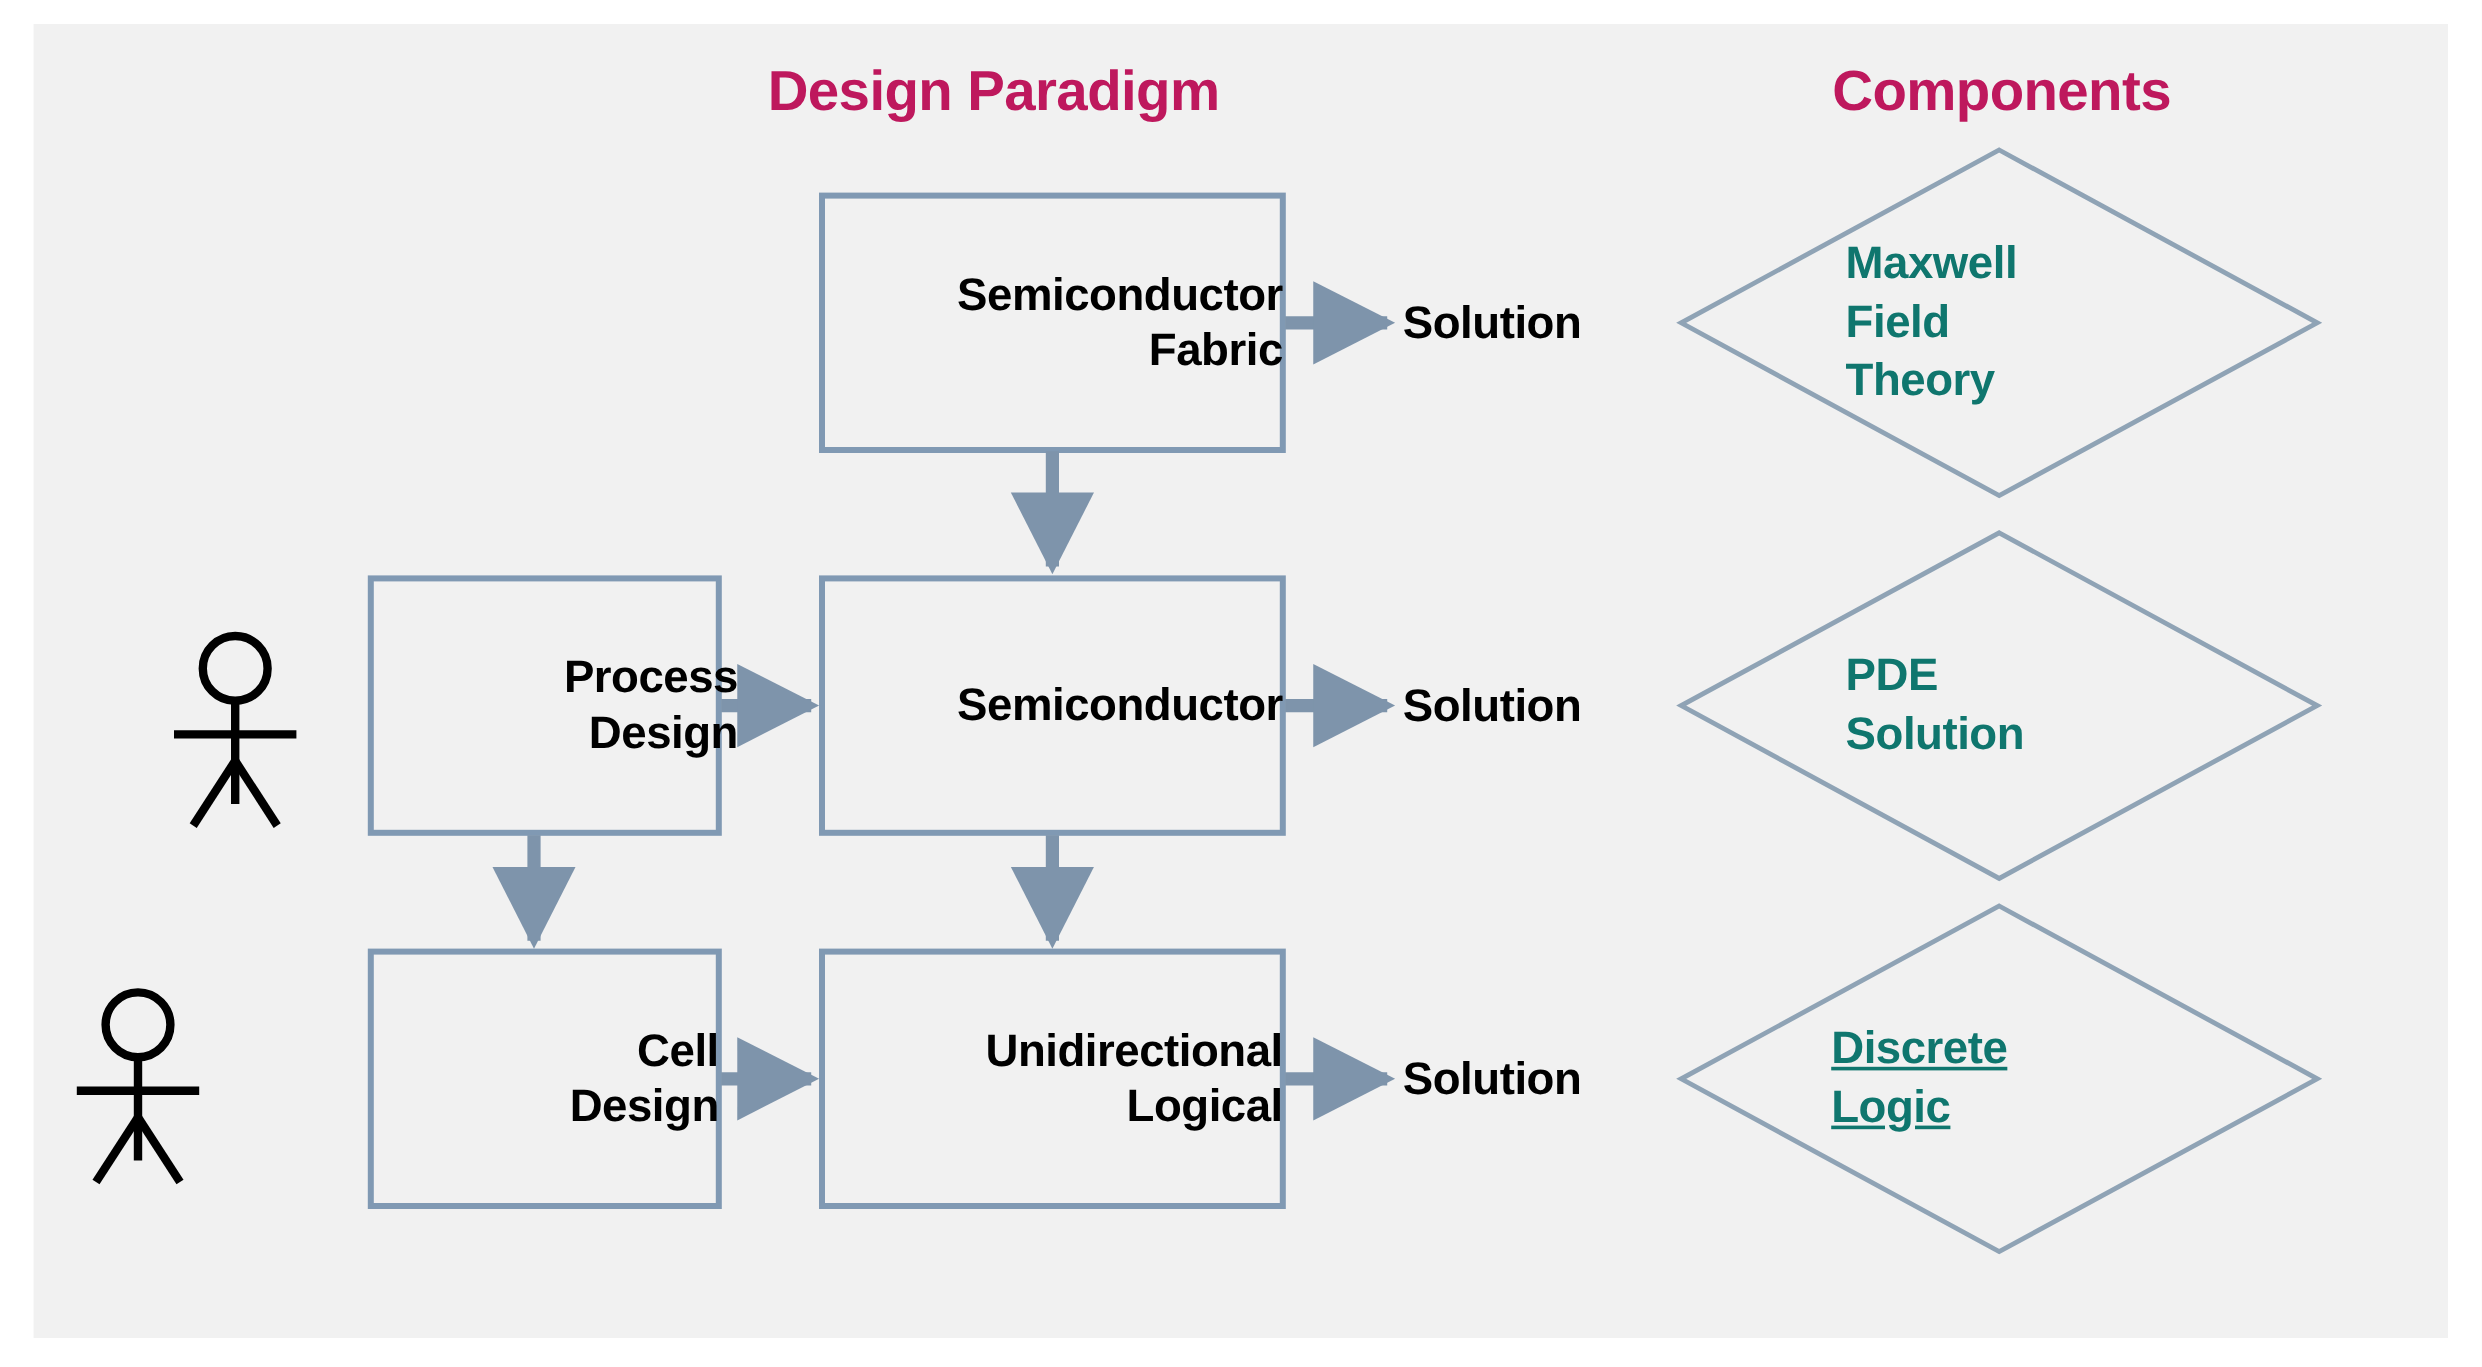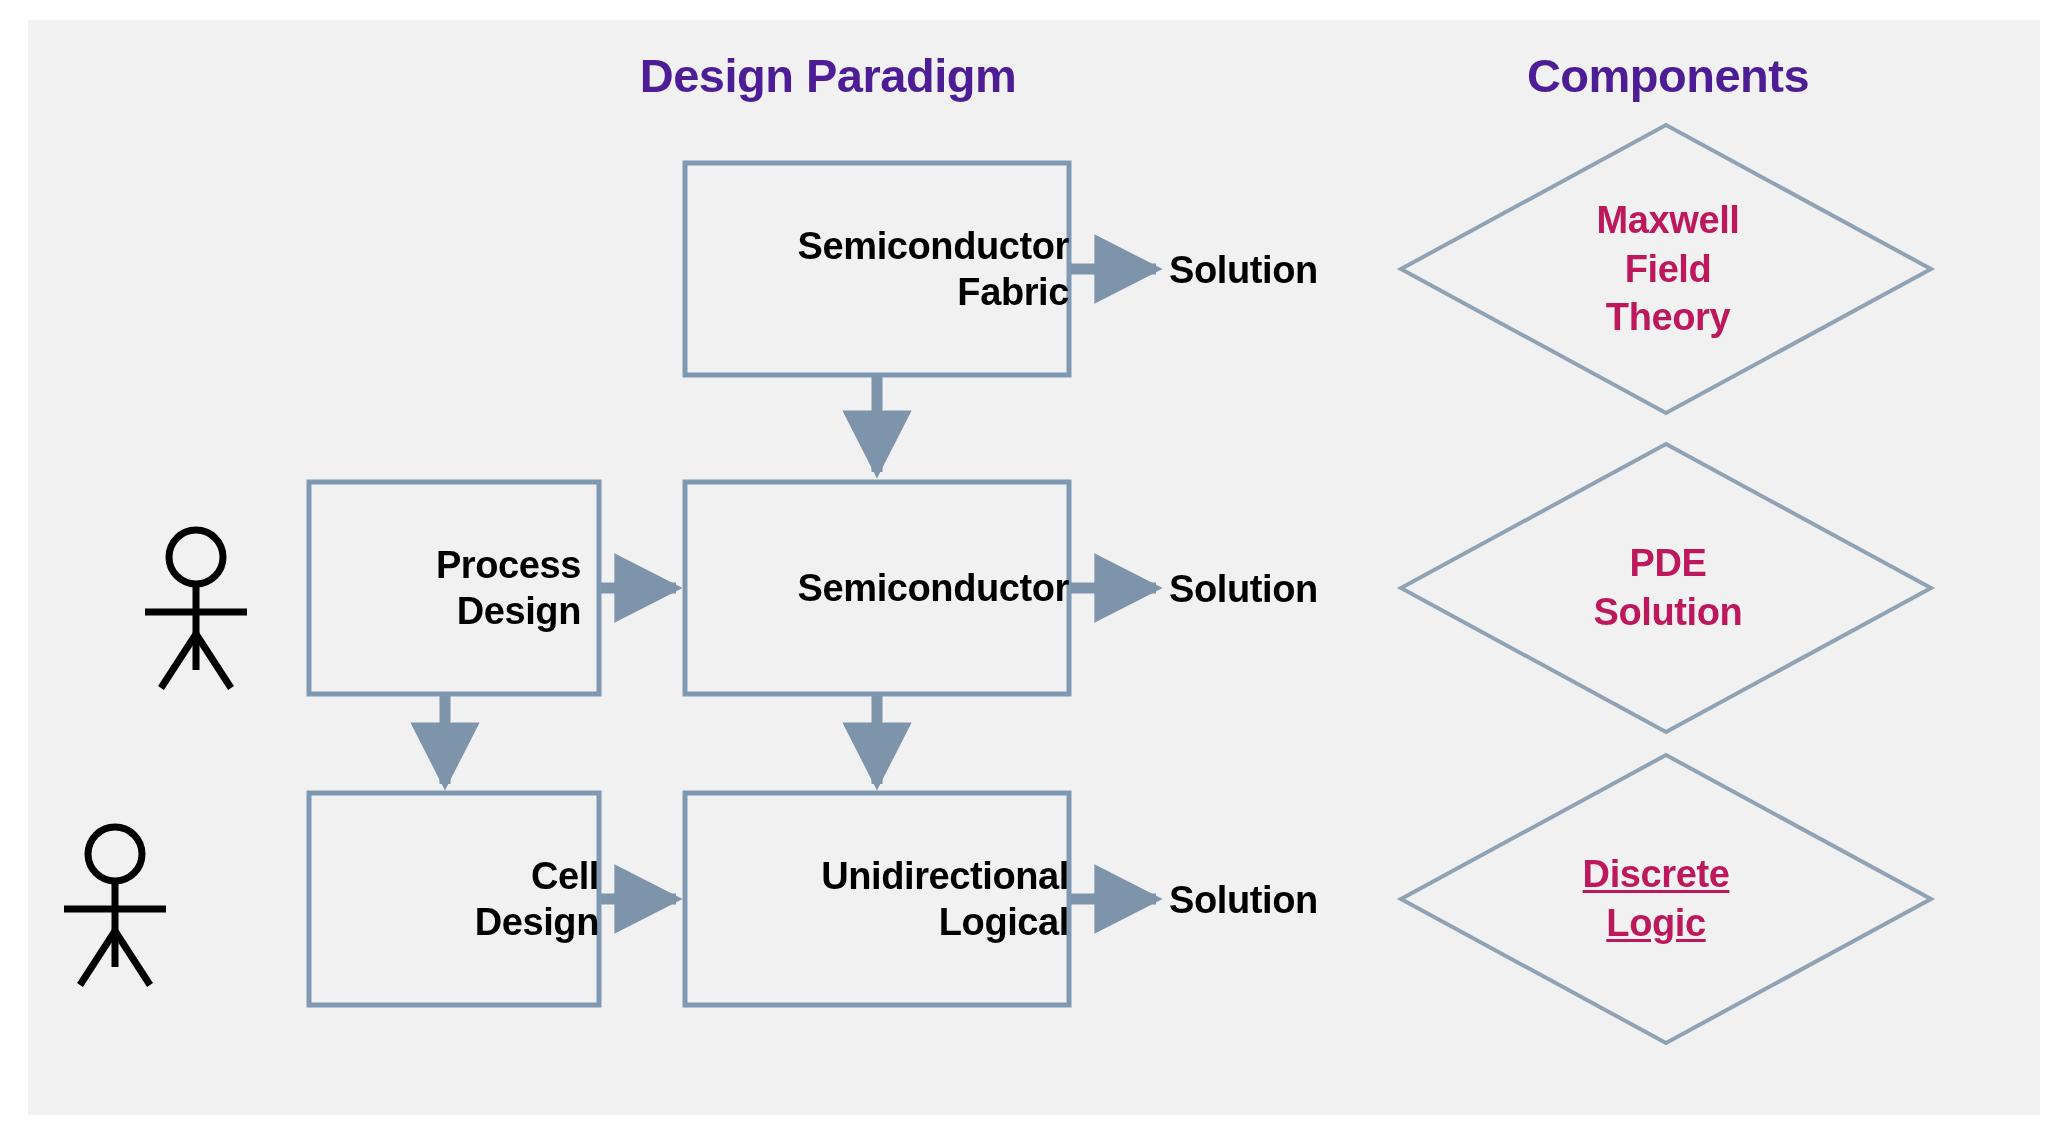--- a/index.html
+++ b/index.html
@@ -25,21 +25,21 @@
     position: absolute;
     left: 0;
     top: 0;
     width: 2012px;
     height: 1095px;
   }
   .col-header {
     position: absolute;
     font-size: 47px;
     font-weight: bold;
-    color: #4c1d95;
+    color: #be185d;
     letter-spacing: -0.5px;
     white-space: nowrap;
     text-align: center;
   }
   .box-label {
     position: absolute;
     display: flex;
     flex-direction: column;
     align-items: flex-end;
     justify-content: center;
@@ -47,26 +47,26 @@
     font-size: 38px;
     font-weight: bold;
     color: #000000;
     line-height: 1.22;
     letter-spacing: -0.4px;
   }
   .diamond-label {
     position: absolute;
     display: flex;
     flex-direction: column;
-    align-items: center;
+    align-items: flex-start;
     justify-content: center;
     text-align: center;
     font-size: 38px;
     font-weight: bold;
-    color: #be185d;
+    color: #0f766e;
     line-height: 1.28;
     letter-spacing: -0.4px;
   }
   .diamond-label.underlined span {
     text-decoration: underline;
     text-underline-offset: 3px;
   }
   .solution-label {
     position: absolute;
     font-size: 38px;
@@ -139,21 +139,21 @@
 
   <div class="col-header" style="left:430px; top:28px; width:740px;">Design Paradigm</div>
 
   <div class="col-header" style="left:1320px; top:28px; width:640px;">Components</div>
 
   <div class="box-label" style="left:657px; top:143px; width:384px; height:212px;">
     <span>Semiconductor</span>
     <span>Fabric</span>
   </div>
 
-  <div class="box-label" style="left:263px; top:462px; width:290px; height:212px;">
+  <div class="box-label" style="left:297px; top:462px; width:290px; height:212px;">
     <span>Process</span>
     <span>Design</span>
   </div>
 
   <div class="box-label" style="left:657px; top:462px; width:384px; height:212px;">
     <span>Semiconductor</span>
   </div>
 
   <div class="box-label" style="left:281px; top:773px; width:290px; height:212px;">
     <span>Cell</span>

